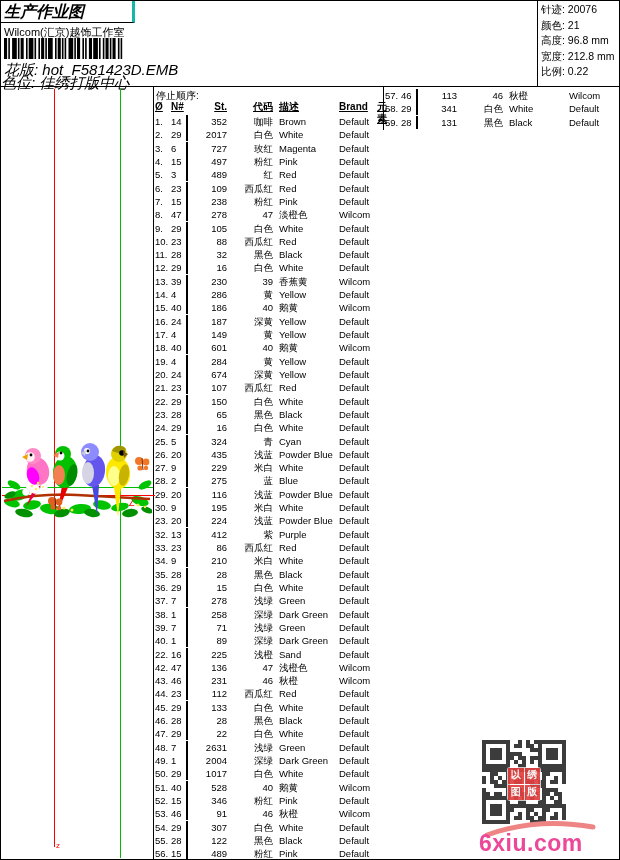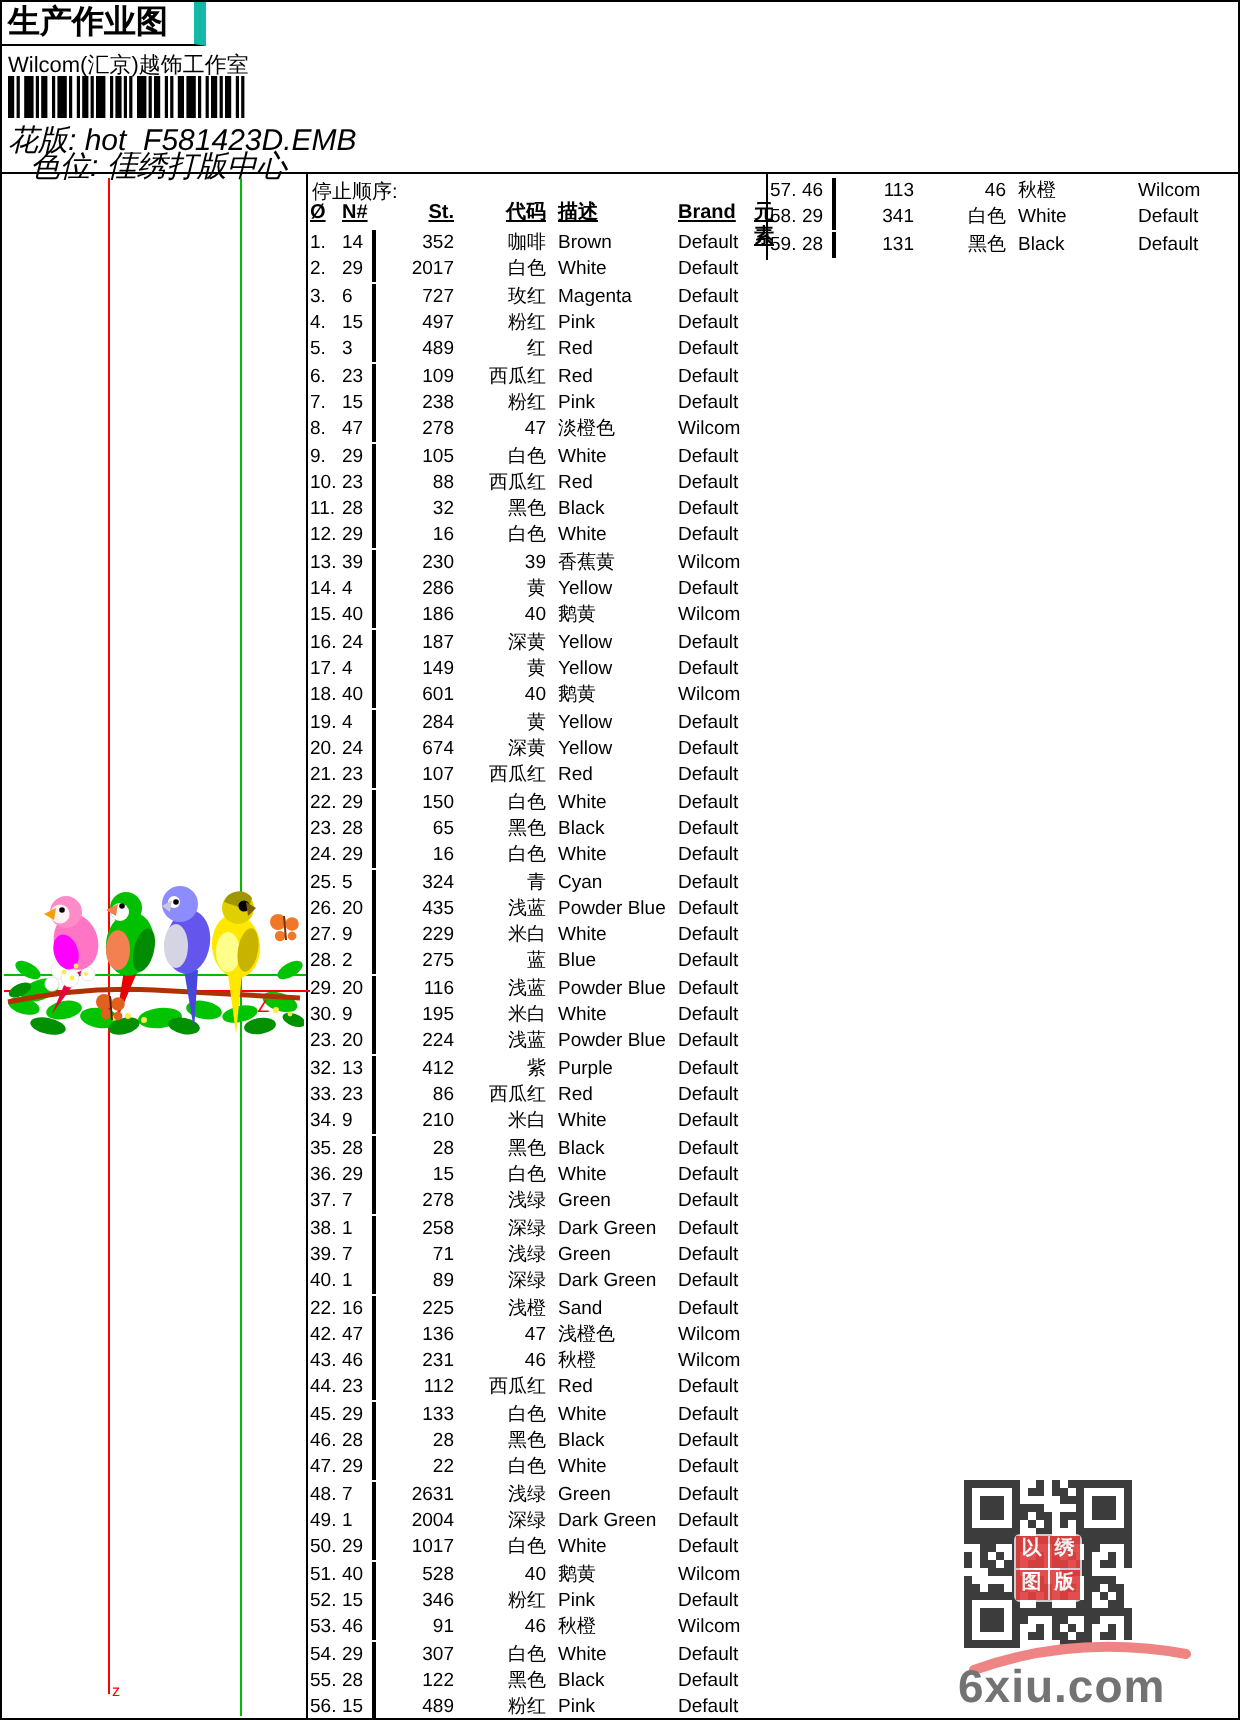--- a/index.html
+++ b/index.html
@@ -3,27 +3,27 @@
 <meta charset="utf-8">
 <style>
   html,body{margin:0;padding:0;background:#fff;}
   #page{
     position:relative;width:620px;height:860px;background:#fff;
     border:1px solid #000;box-sizing:border-box;overflow:hidden;
     font-family:"Liberation Sans","DejaVu Sans",sans-serif;color:#000;
   }
   .abs{position:absolute;}
   
-  #title-box{left:0;top:0;width:102px;height:22px;border-right:6px solid #14b8a6;border-bottom:1px solid #000;
-    font-size:16px;font-weight:bold;line-height:21px;padding-left:3px;box-sizing:border-box;}
+  #title-box{left:0;top:0;width:134px;height:22px;border-right:3px solid #14b8a6;border-bottom:1px solid #000;
+    font-size:16px;font-weight:bold;line-height:21px;padding-left:3px;box-sizing:border-box;font-style:italic;}
   #studio{left:3px;top:24px;font-size:11px;}
   #barcode{left:3px;top:37px;width:152px;height:21px;}
   #pattern-line,#colorway-line{font-size:15px;font-style:italic;}
   #pattern-line{left:3px;top:60px;}
-  #colorway-line{left:14px;top:73px;}
+  #colorway-line{left:0;top:73px;}
   #stats-panel{left:536px;top:0;width:82px;height:85px;border-left:1px solid #000;padding:1px 3px;box-sizing:border-box;}
   .stat-line{font-size:10.5px;line-height:15.5px;white-space:nowrap;}
   #header-bottom{left:0;top:85px;width:618px;height:1px;background:#000;}
   
   #design-right-border{left:152px;top:85px;width:1px;height:774px;background:#000;}
   #table-divider{left:382px;top:85px;width:1px;height:44px;background:#000;}
   .vline-red{left:53px;top:88px;width:1px;height:758px;background:#ff0000;z-index:1;}
   .vline-green{left:119px;top:88px;width:1px;height:769px;background:#00bb00;z-index:1;}
   .hline-green{left:1px;top:486px;width:151px;height:1px;background:#00bb00;z-index:1;}
   .hline-red{left:1px;top:494px;width:153px;height:1px;background:#ff0000;z-index:1;}
@@ -46,21 +46,21 @@
   .cell-st,.cell-code{text-align:right;padding-right:2px;white-space:nowrap;}
   .cell-desc{padding-left:4px;white-space:nowrap;}
   .cell-brand{white-space:nowrap;}
   .swatch{width:12px;height:10px;border:1px solid #000;margin-top:1px;box-sizing:content-box;}
   
   #qr{left:481px;top:739px;width:84px;height:84px;z-index:2;}
   #stamp{left:506px;top:766px;width:32px;height:32px;z-index:4;display:grid;grid-template-columns:1fr 1fr;grid-template-rows:1fr 1fr;
     gap:1px;background:#ffffffcc;padding:1px;border-radius:3px;opacity:.92;}
   #stamp div{background:#e04040;color:#fff;font-size:10px;line-height:14px;text-align:center;font-weight:bold;}
   #sixiu{left:478px;top:824px;width:120px;height:32px;z-index:3;}
-  #sixiu-text{position:absolute;left:0;top:5px;font-size:23px;font-weight:bold;color:#737373;letter-spacing:0.5px;white-space:nowrap;}
+  #sixiu-text{position:absolute;left:0;top:5px;font-size:23px;font-weight:bold;color:#ec4899;letter-spacing:0.5px;white-space:nowrap;}
   #design-svg{left:1px;top:424px;z-index:2;}
 </style>
 </head>
 <body>
 
 <div id="page">
 
   <div class="abs" id="title-box">生产作业图</div>
   <div class="abs" id="studio">Wilcom(汇京)越饰工作室</div>
   <div class="abs" id="barcode"><svg width="152" height="21">
@@ -96,20 +96,32 @@
         <rect x="116.6" y="0" width="1.6" height="21" fill="#000"></rect>
       </svg></div>
   <div class="abs" id="pattern-line">
     <span>花版:</span>
     <span>hot_F581423D.EMB</span>
   </div>
   <div class="abs" id="colorway-line">
     <span>色位:</span>
     <span>佳绣打版中心</span>
   </div>
+  <div class="abs" id="stats-panel">
+
+      <div class="stat-line"><span>针迹:</span> <span>20076</span></div>
+
+      <div class="stat-line"><span>颜色:</span> <span>21</span></div>
+
+      <div class="stat-line"><span>高度:</span> <span>96.8 mm</span></div>
+
+      <div class="stat-line"><span>宽度:</span> <span>212.8 mm</span></div>
+
+      <div class="stat-line"><span>比例:</span> <span>0.22</span></div>
+    </div>
   <div class="abs" id="header-bottom"></div>
 
   <div class="abs" id="design-right-border"></div>
   <div class="abs" id="table-divider"></div>
 
   <div class="abs vline-red"></div>
   <div class="abs vline-green"></div>
   <div class="abs hline-green"></div>
   <div class="abs hline-red"></div>
   <div class="abs marker" id="marker-end">∠</div>

